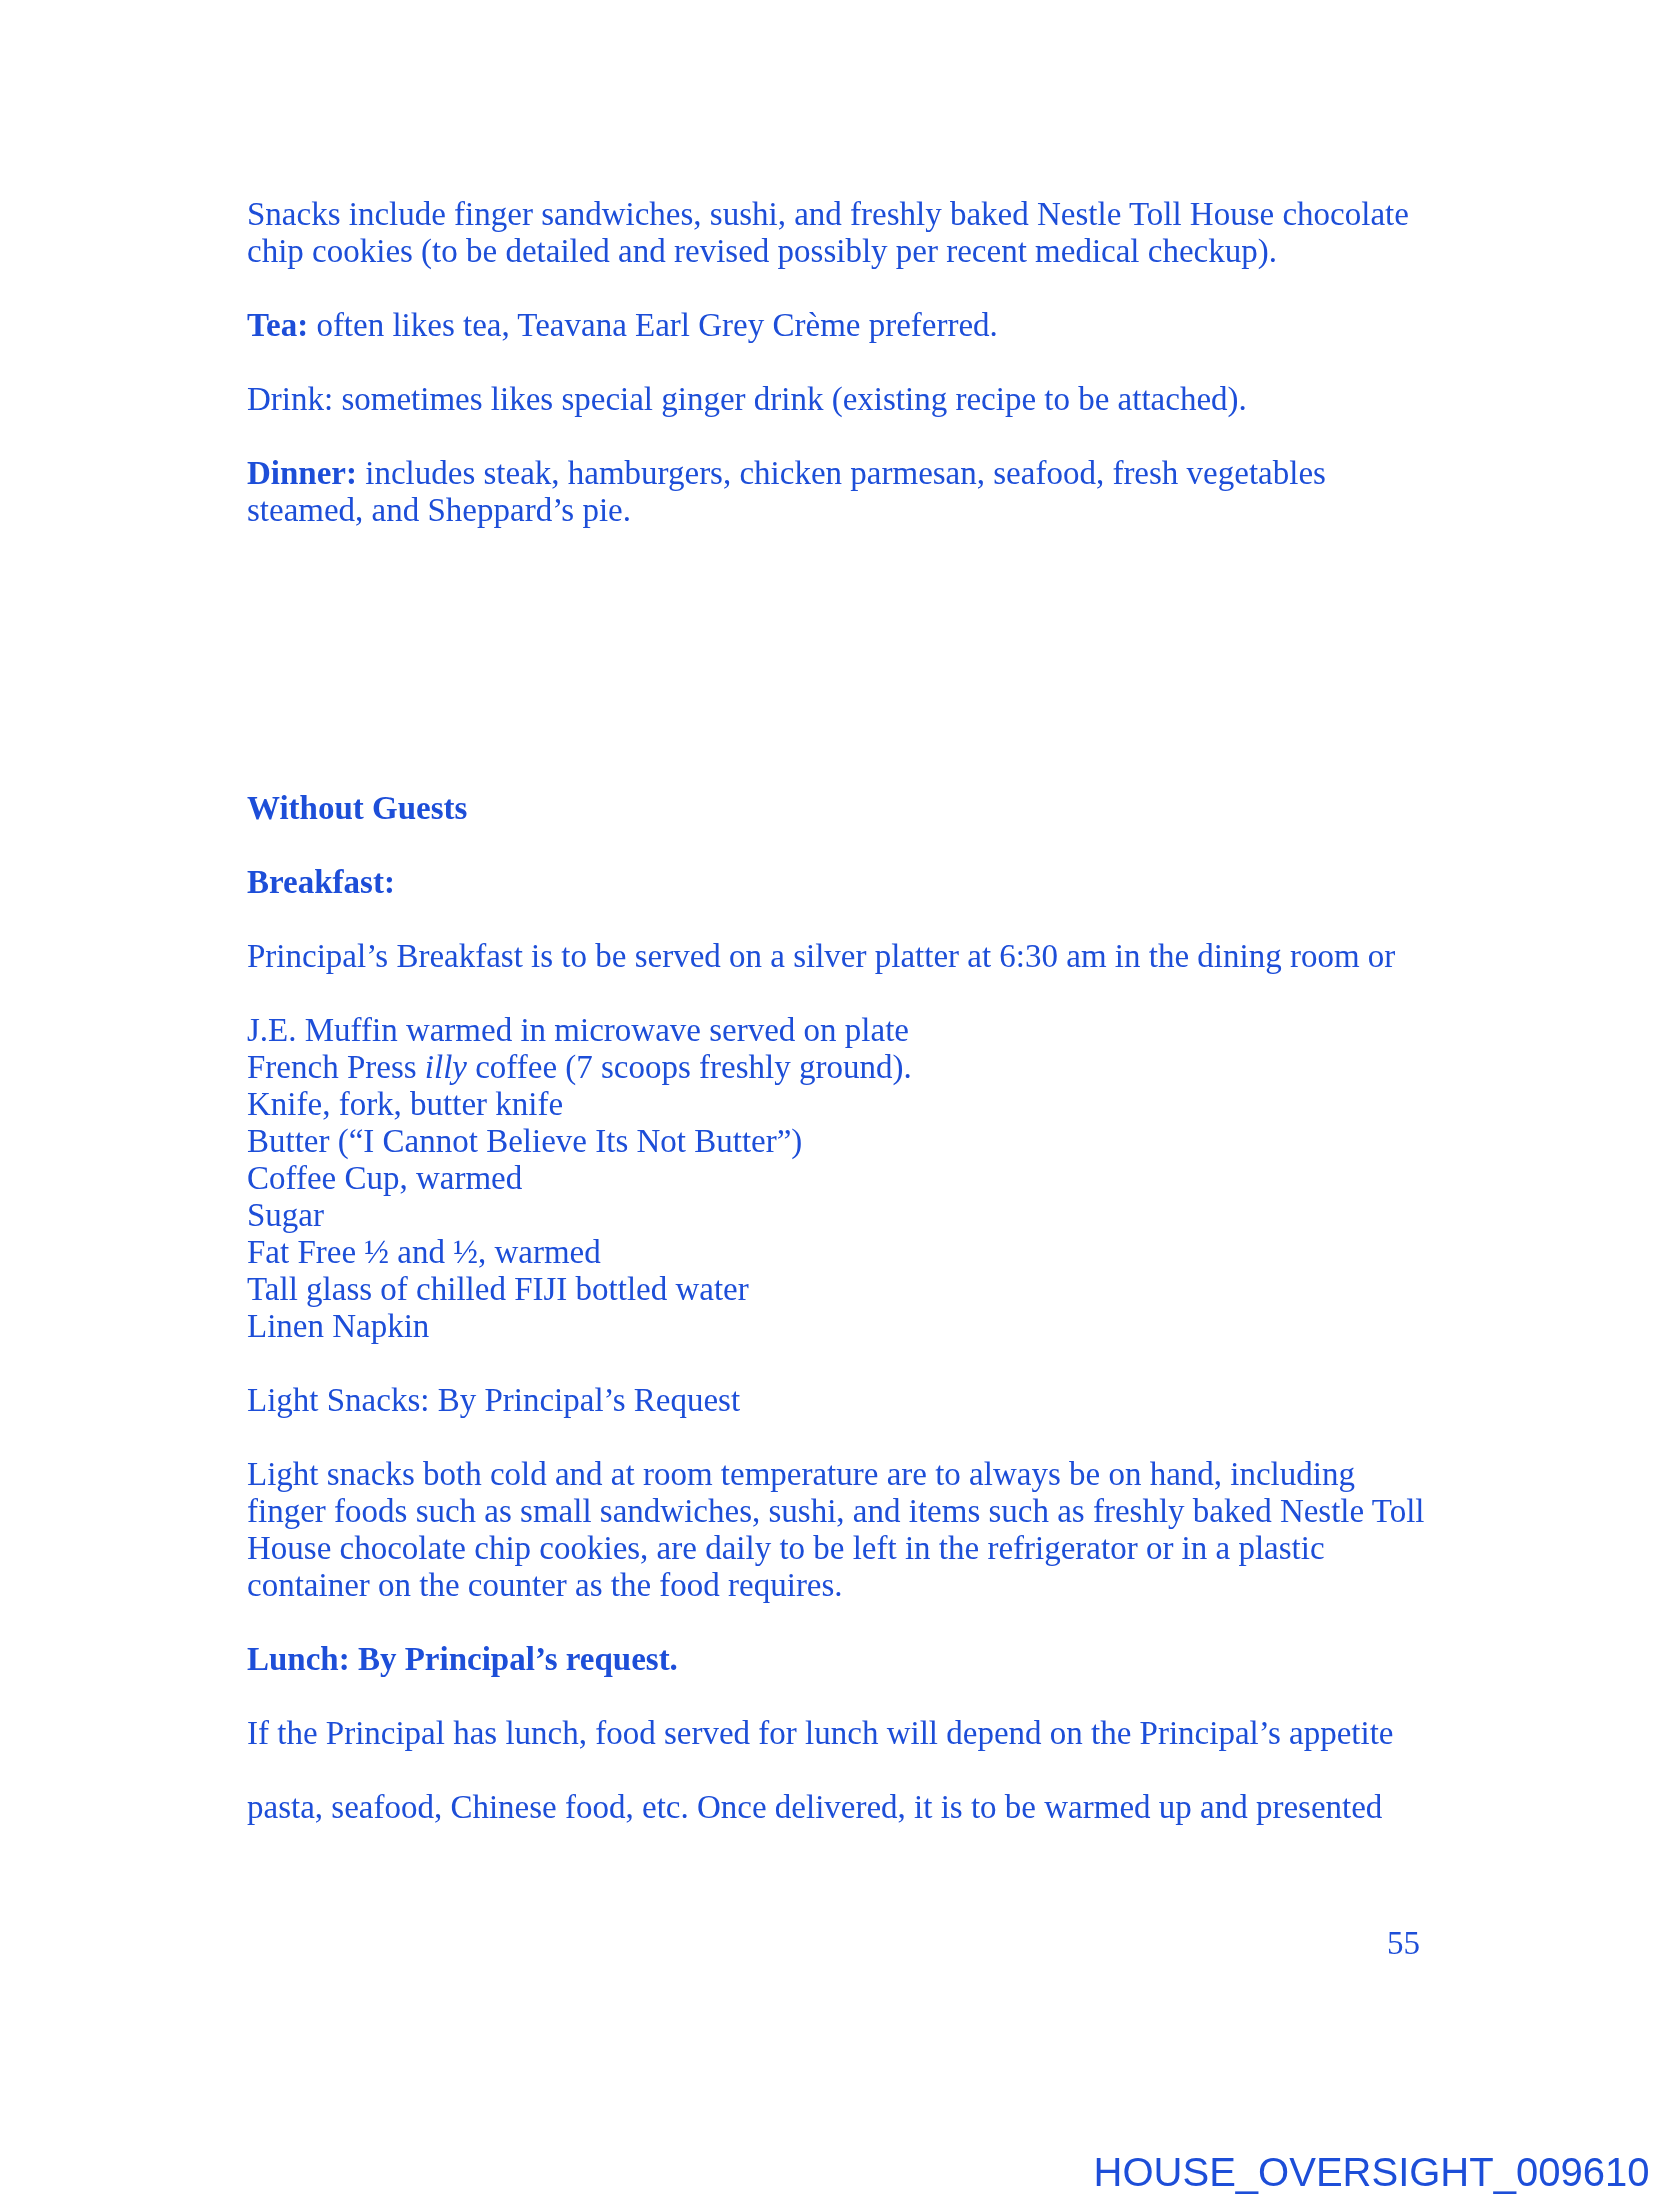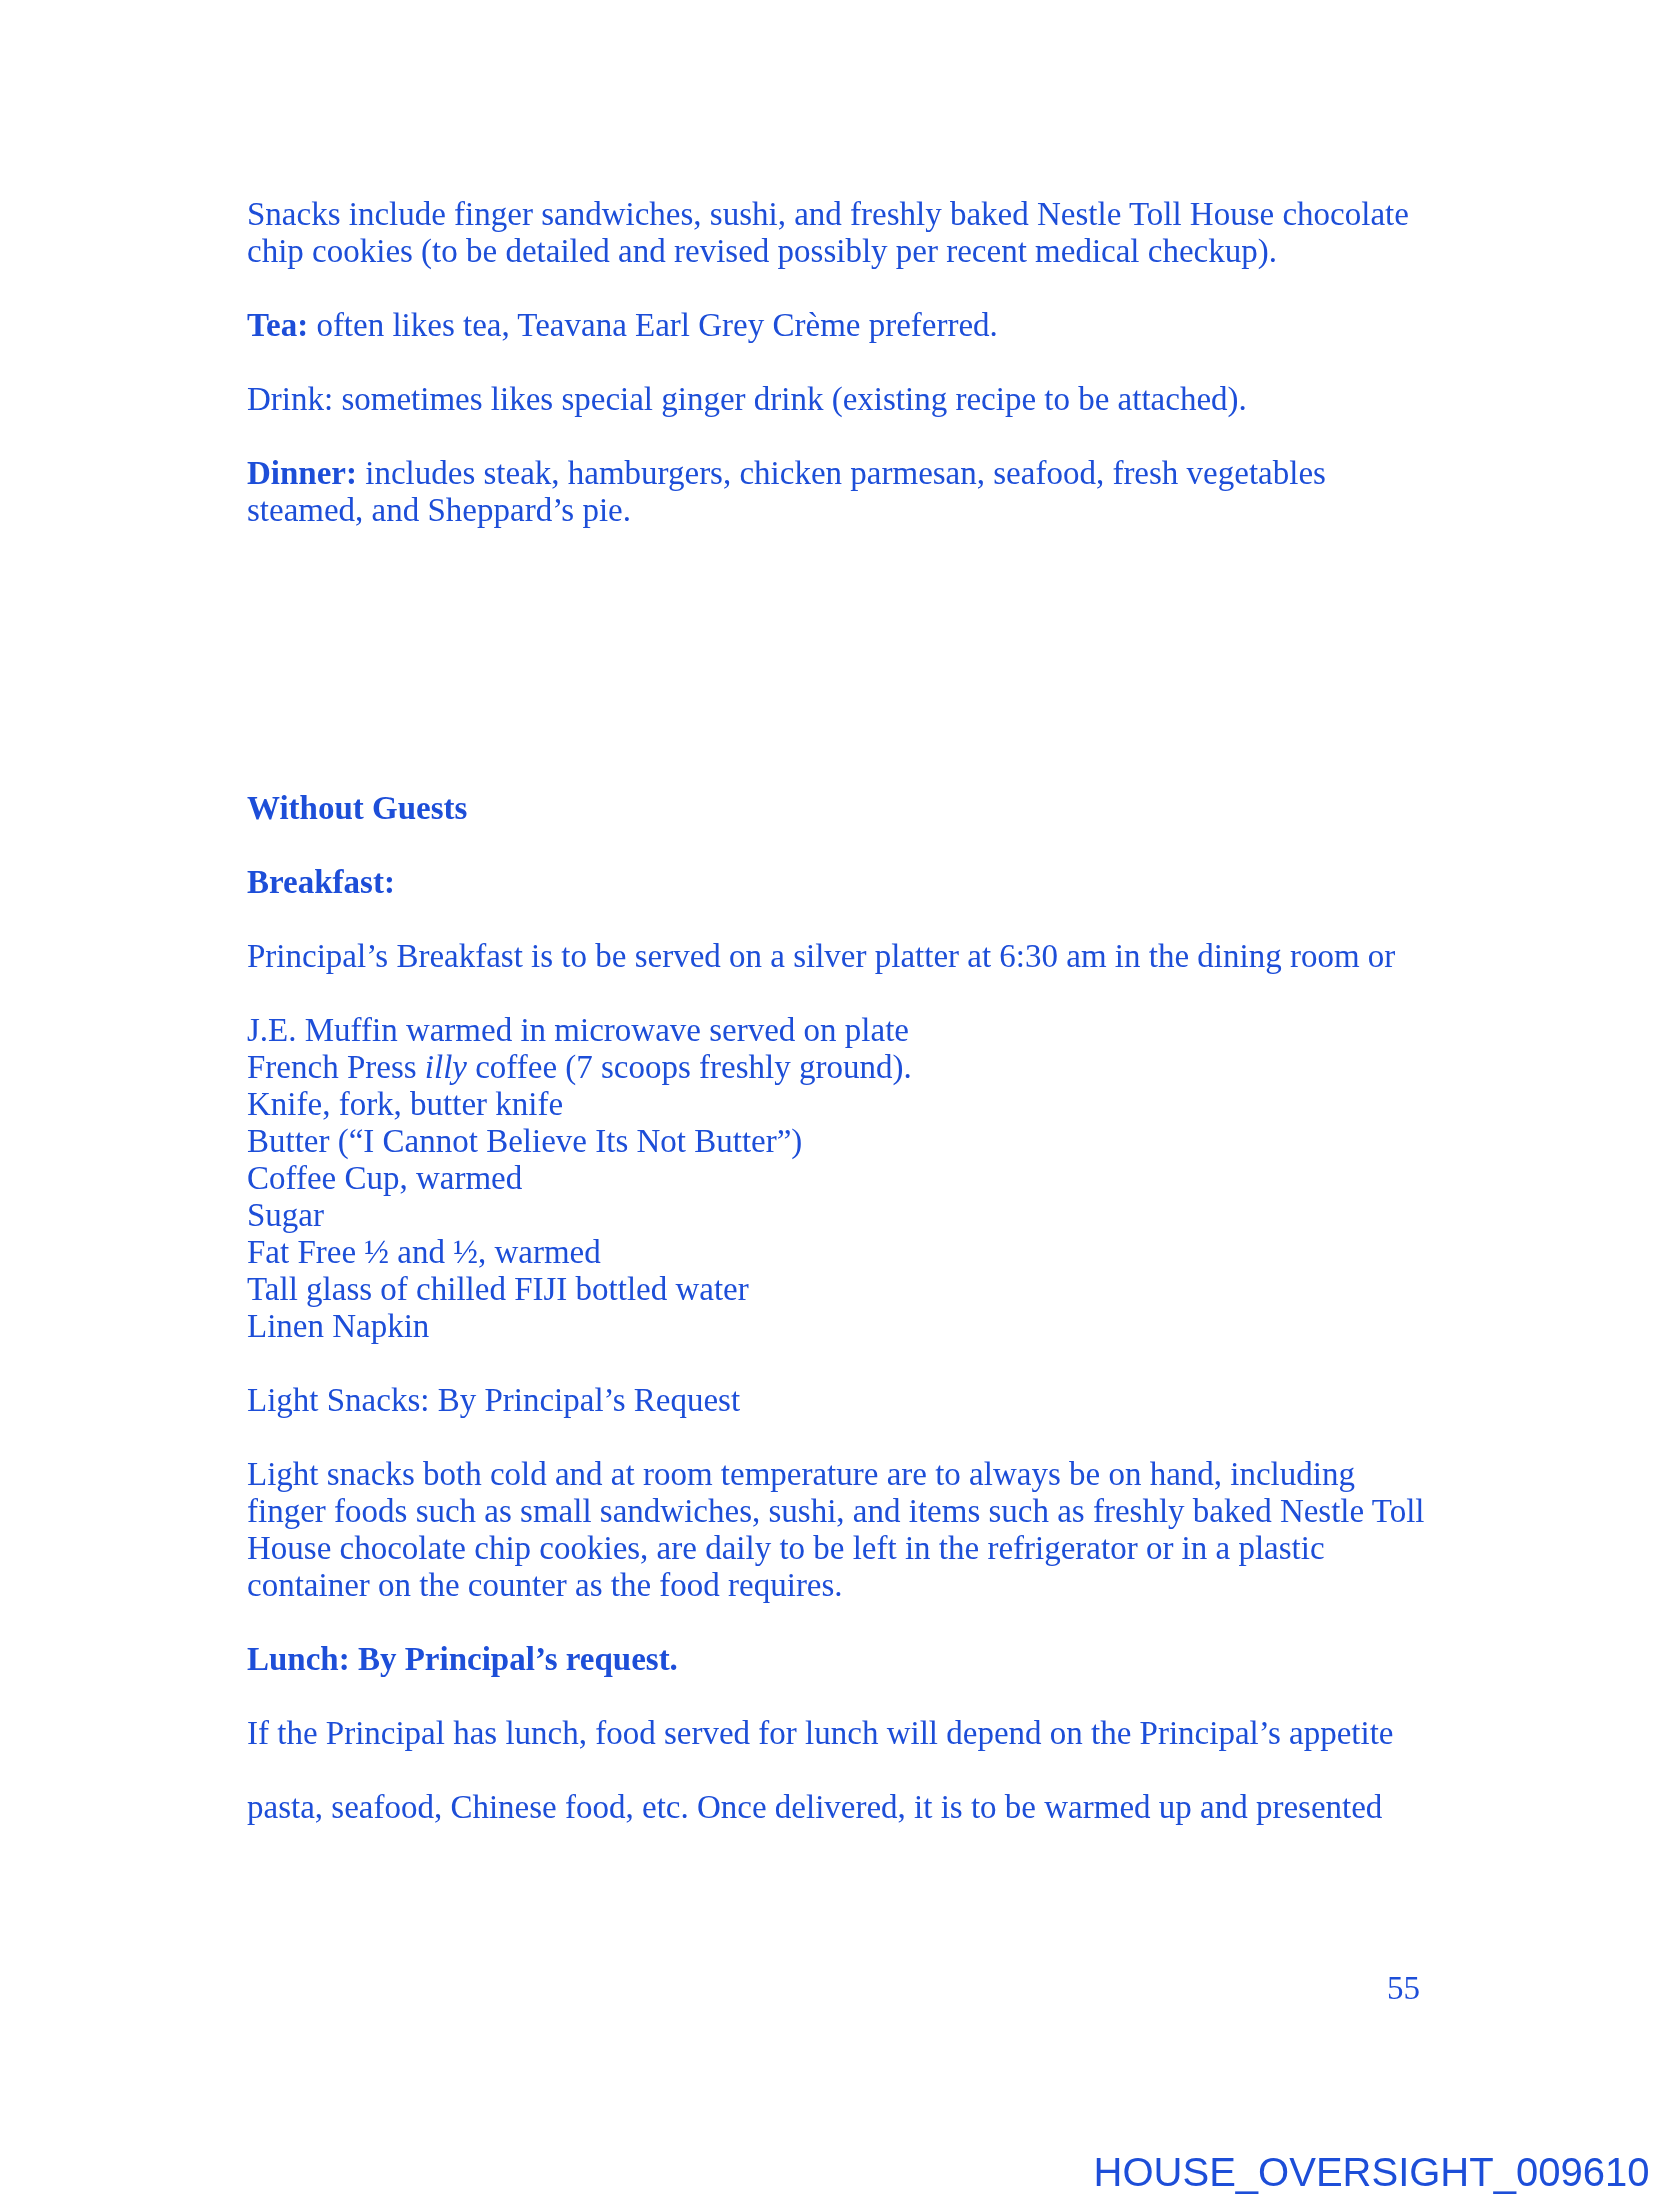--- a/index.html
+++ b/index.html
@@ -25,21 +25,21 @@
     width: 1178px;
   }
   p.para {
     margin: 0 0 37px 0;
     white-space: nowrap;
   }
   p.para span { white-space: nowrap; }
   .spacer { width: 100%; }
   .page-number {
     position: absolute;
-    top: 1972px;
+    top: 1927px;
     right: 249px;
     font-family: "Liberation Serif", "DejaVu Serif", serif;
     font-size: 33px;
     line-height: 33px;
   }
   .bates {
     position: absolute;
     top: 2156px;
     right: 19.6px;
     font-family: "Liberation Sans", "DejaVu Sans", sans-serif;

